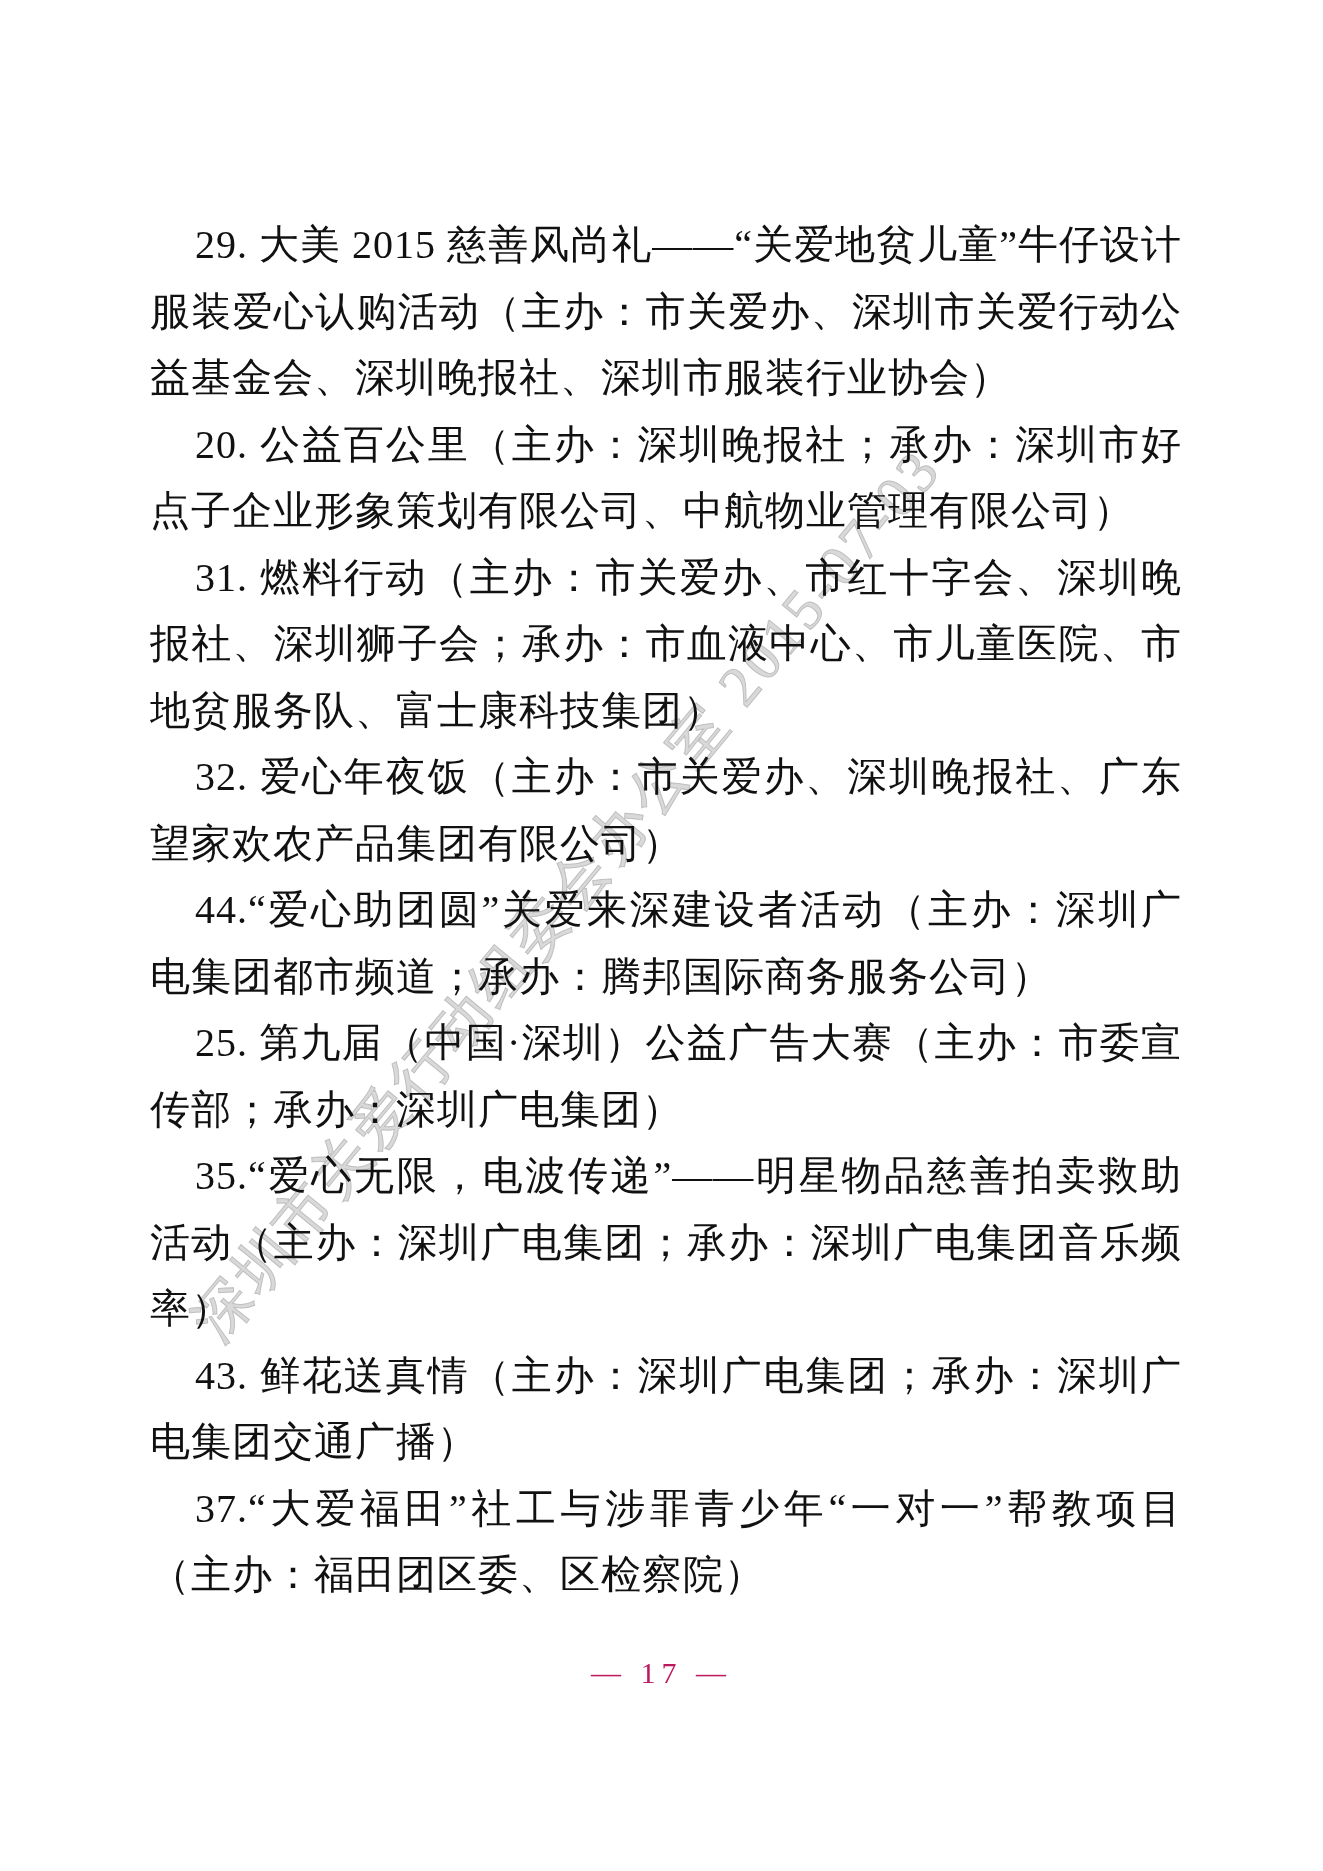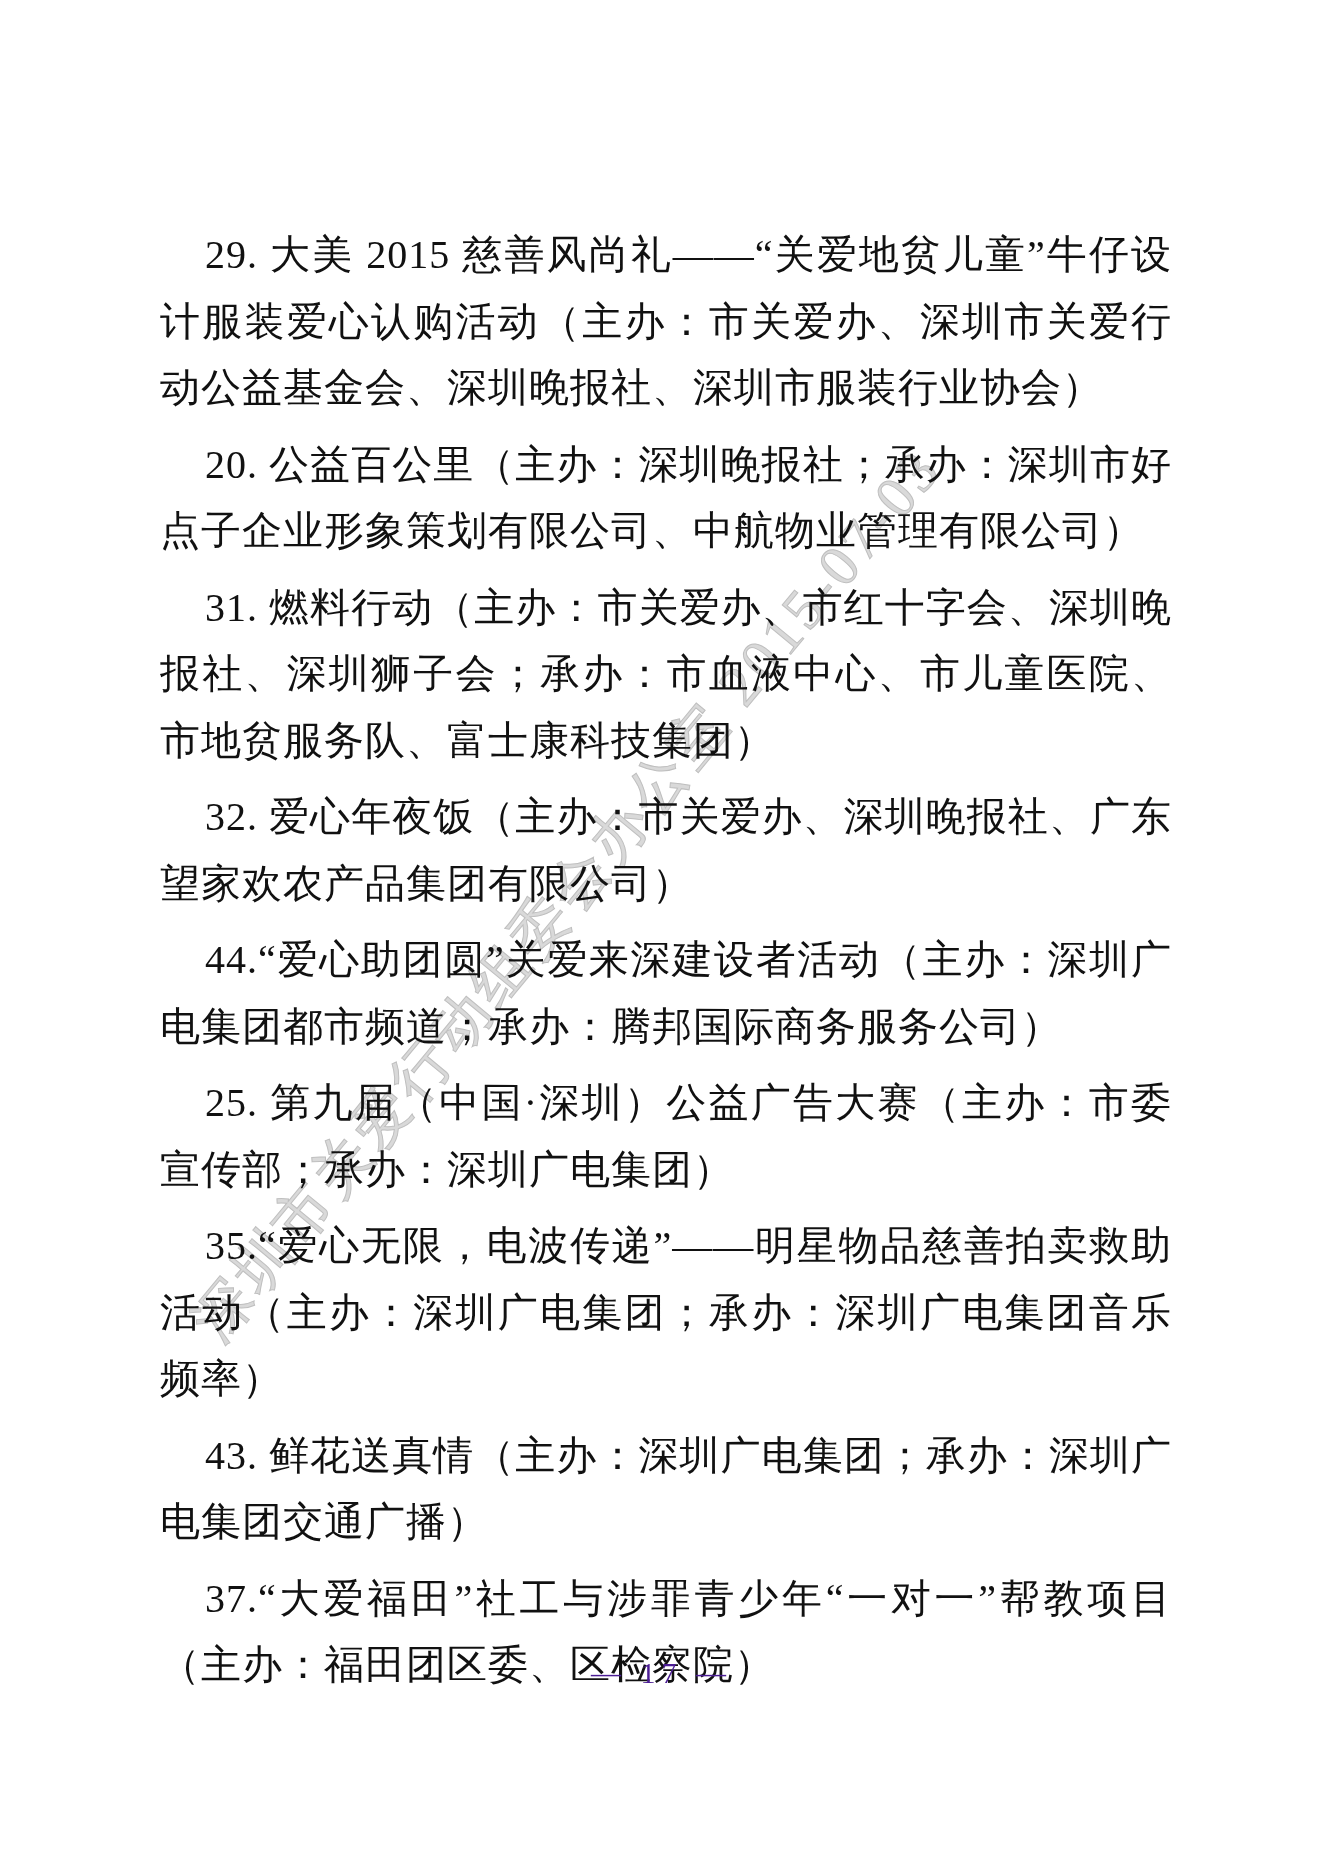--- a/index.html
+++ b/index.html
@@ -31,34 +31,34 @@
     left:150px;
     top:212px;
     width:1032px;
     font-size:40px;
     line-height:66.5px;
     text-align:justify;
     text-justify:inter-character;
     z-index:2;
   }
   .body-text p{
-    margin:10px;
+    margin:0;
     padding:0;
     text-indent:45px;
     letter-spacing:1px;
   }
   .footer{
     position:absolute;
     left:0;
     top:1656px;
     width:100%;
     text-align:center;
     font-size:30px;
     letter-spacing:6px;
-    color:#4c1d95;
+    color:#be185d;
     z-index:2;
   }
 </style>
 </head>
 <body>
 
 <div class="page">
   <div class="watermark">深圳市关爱行动组委会办公室 2015-07-03</div>
 
   <div class="body-text">

